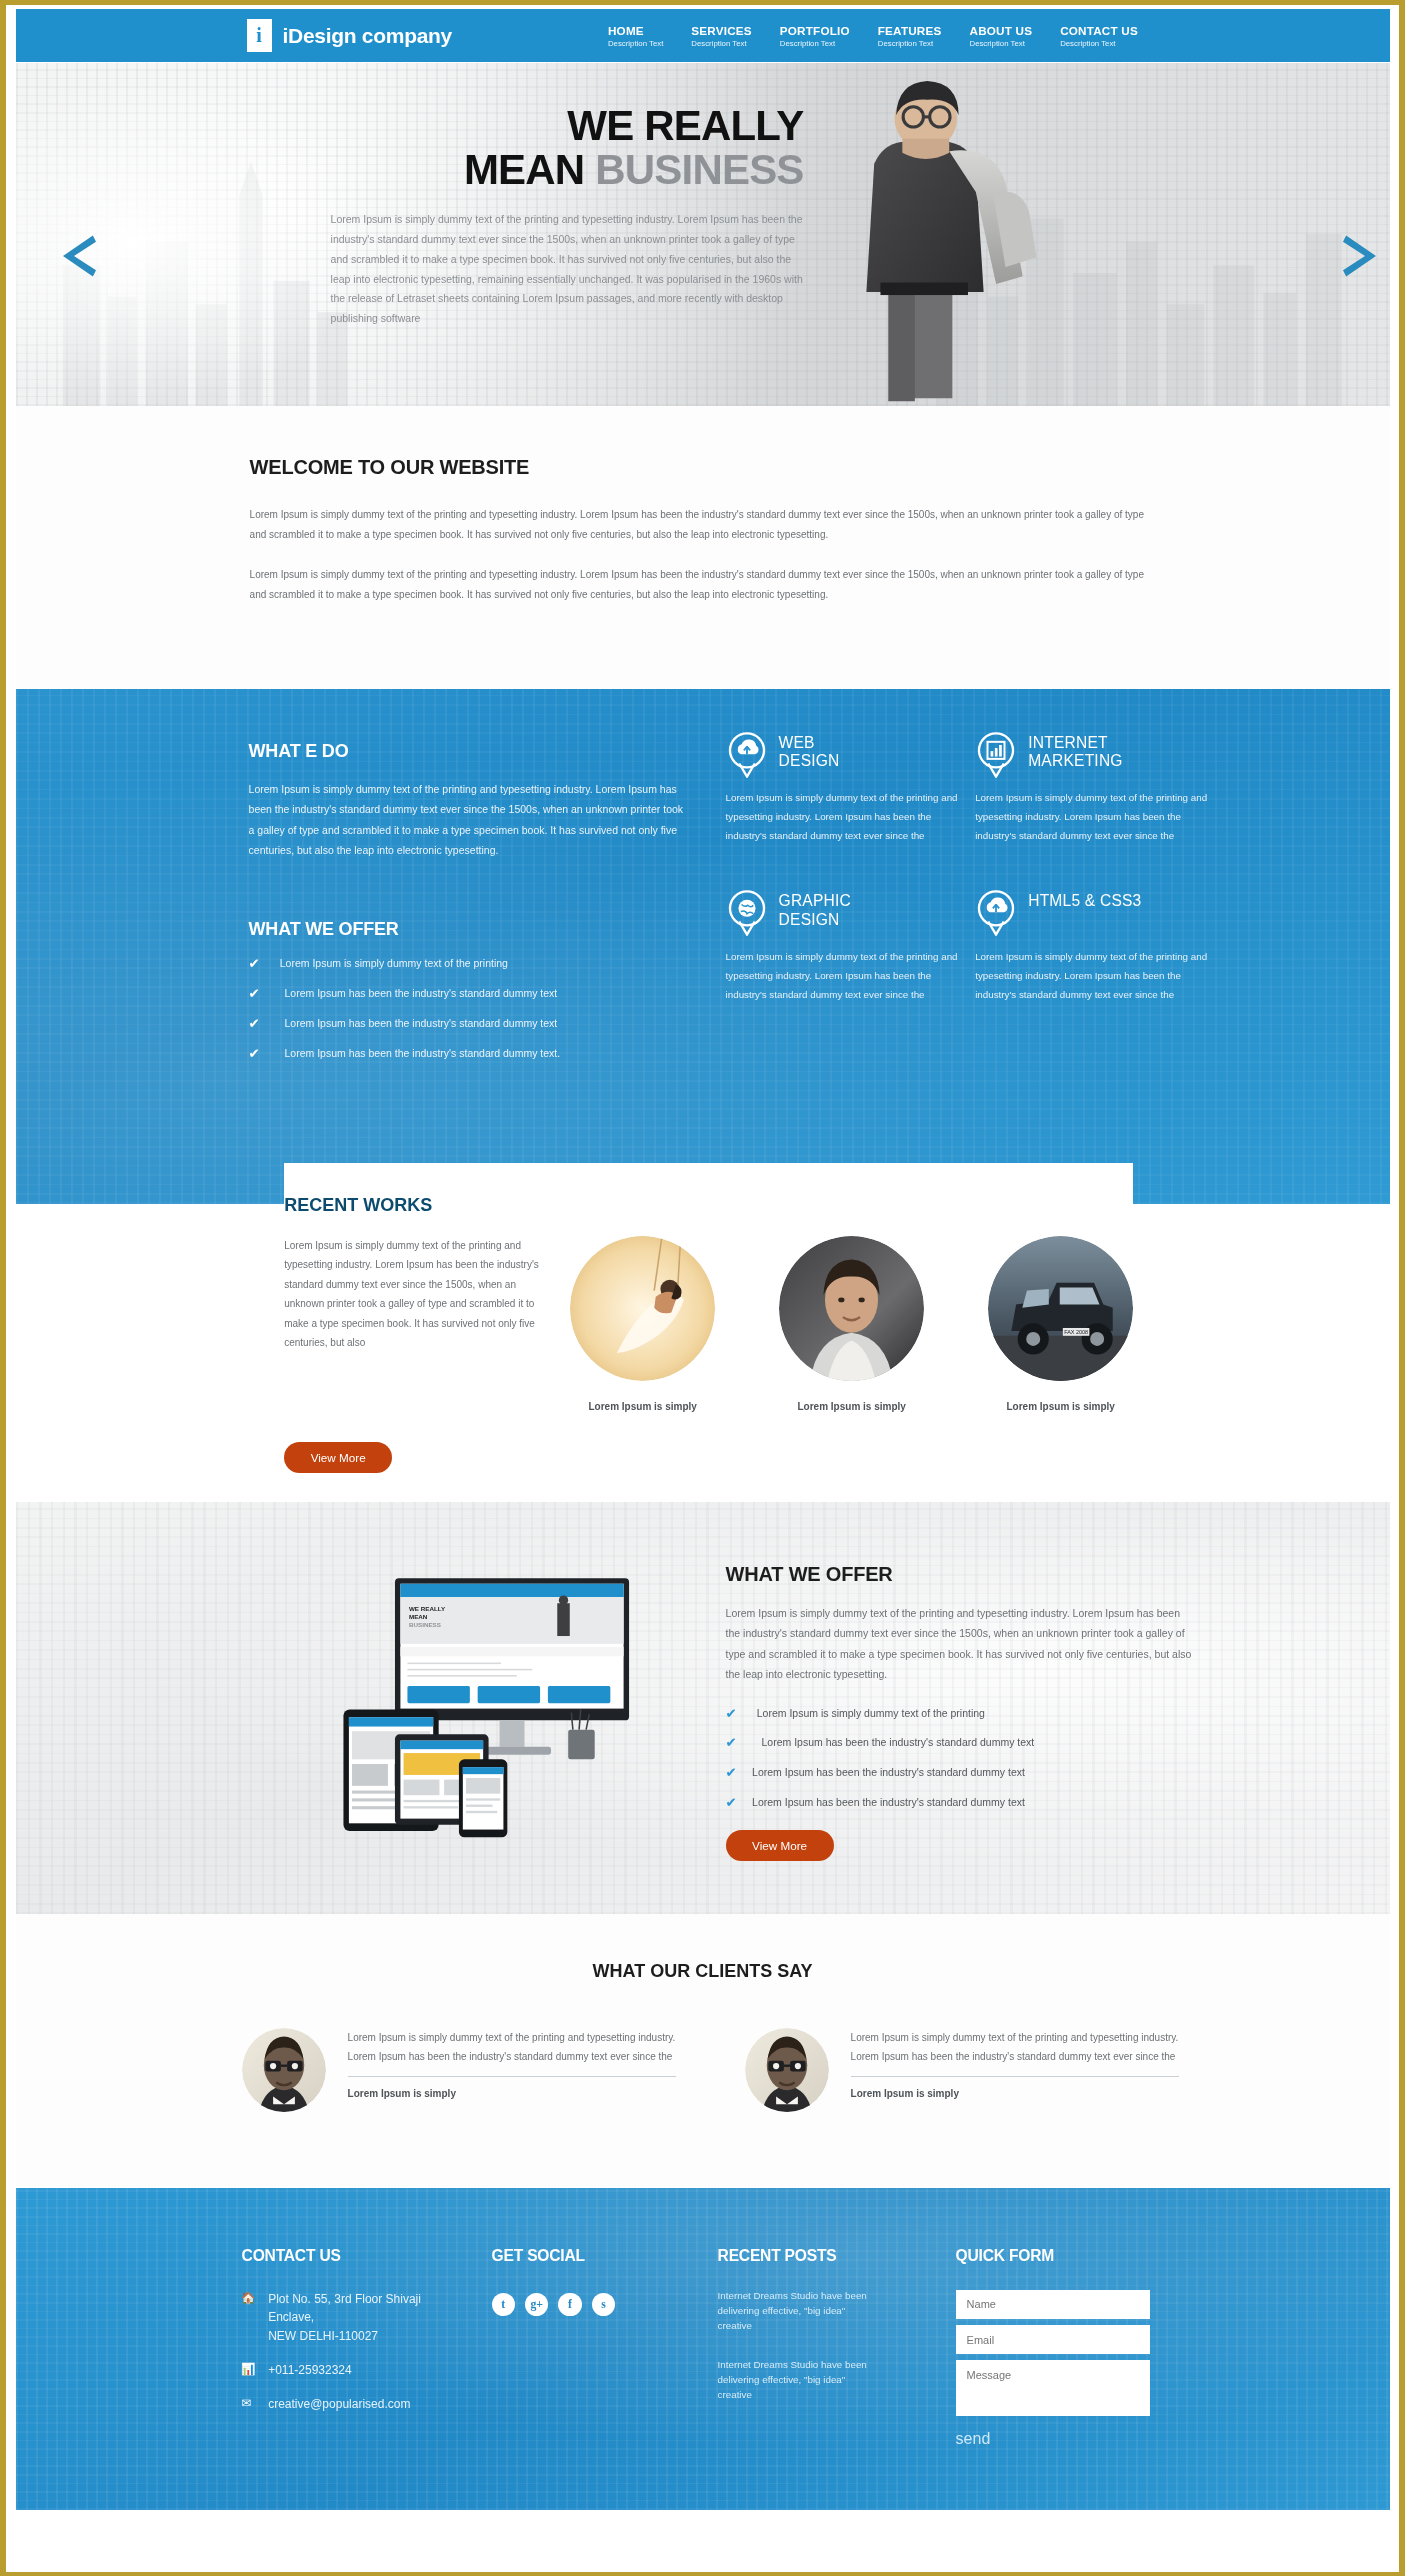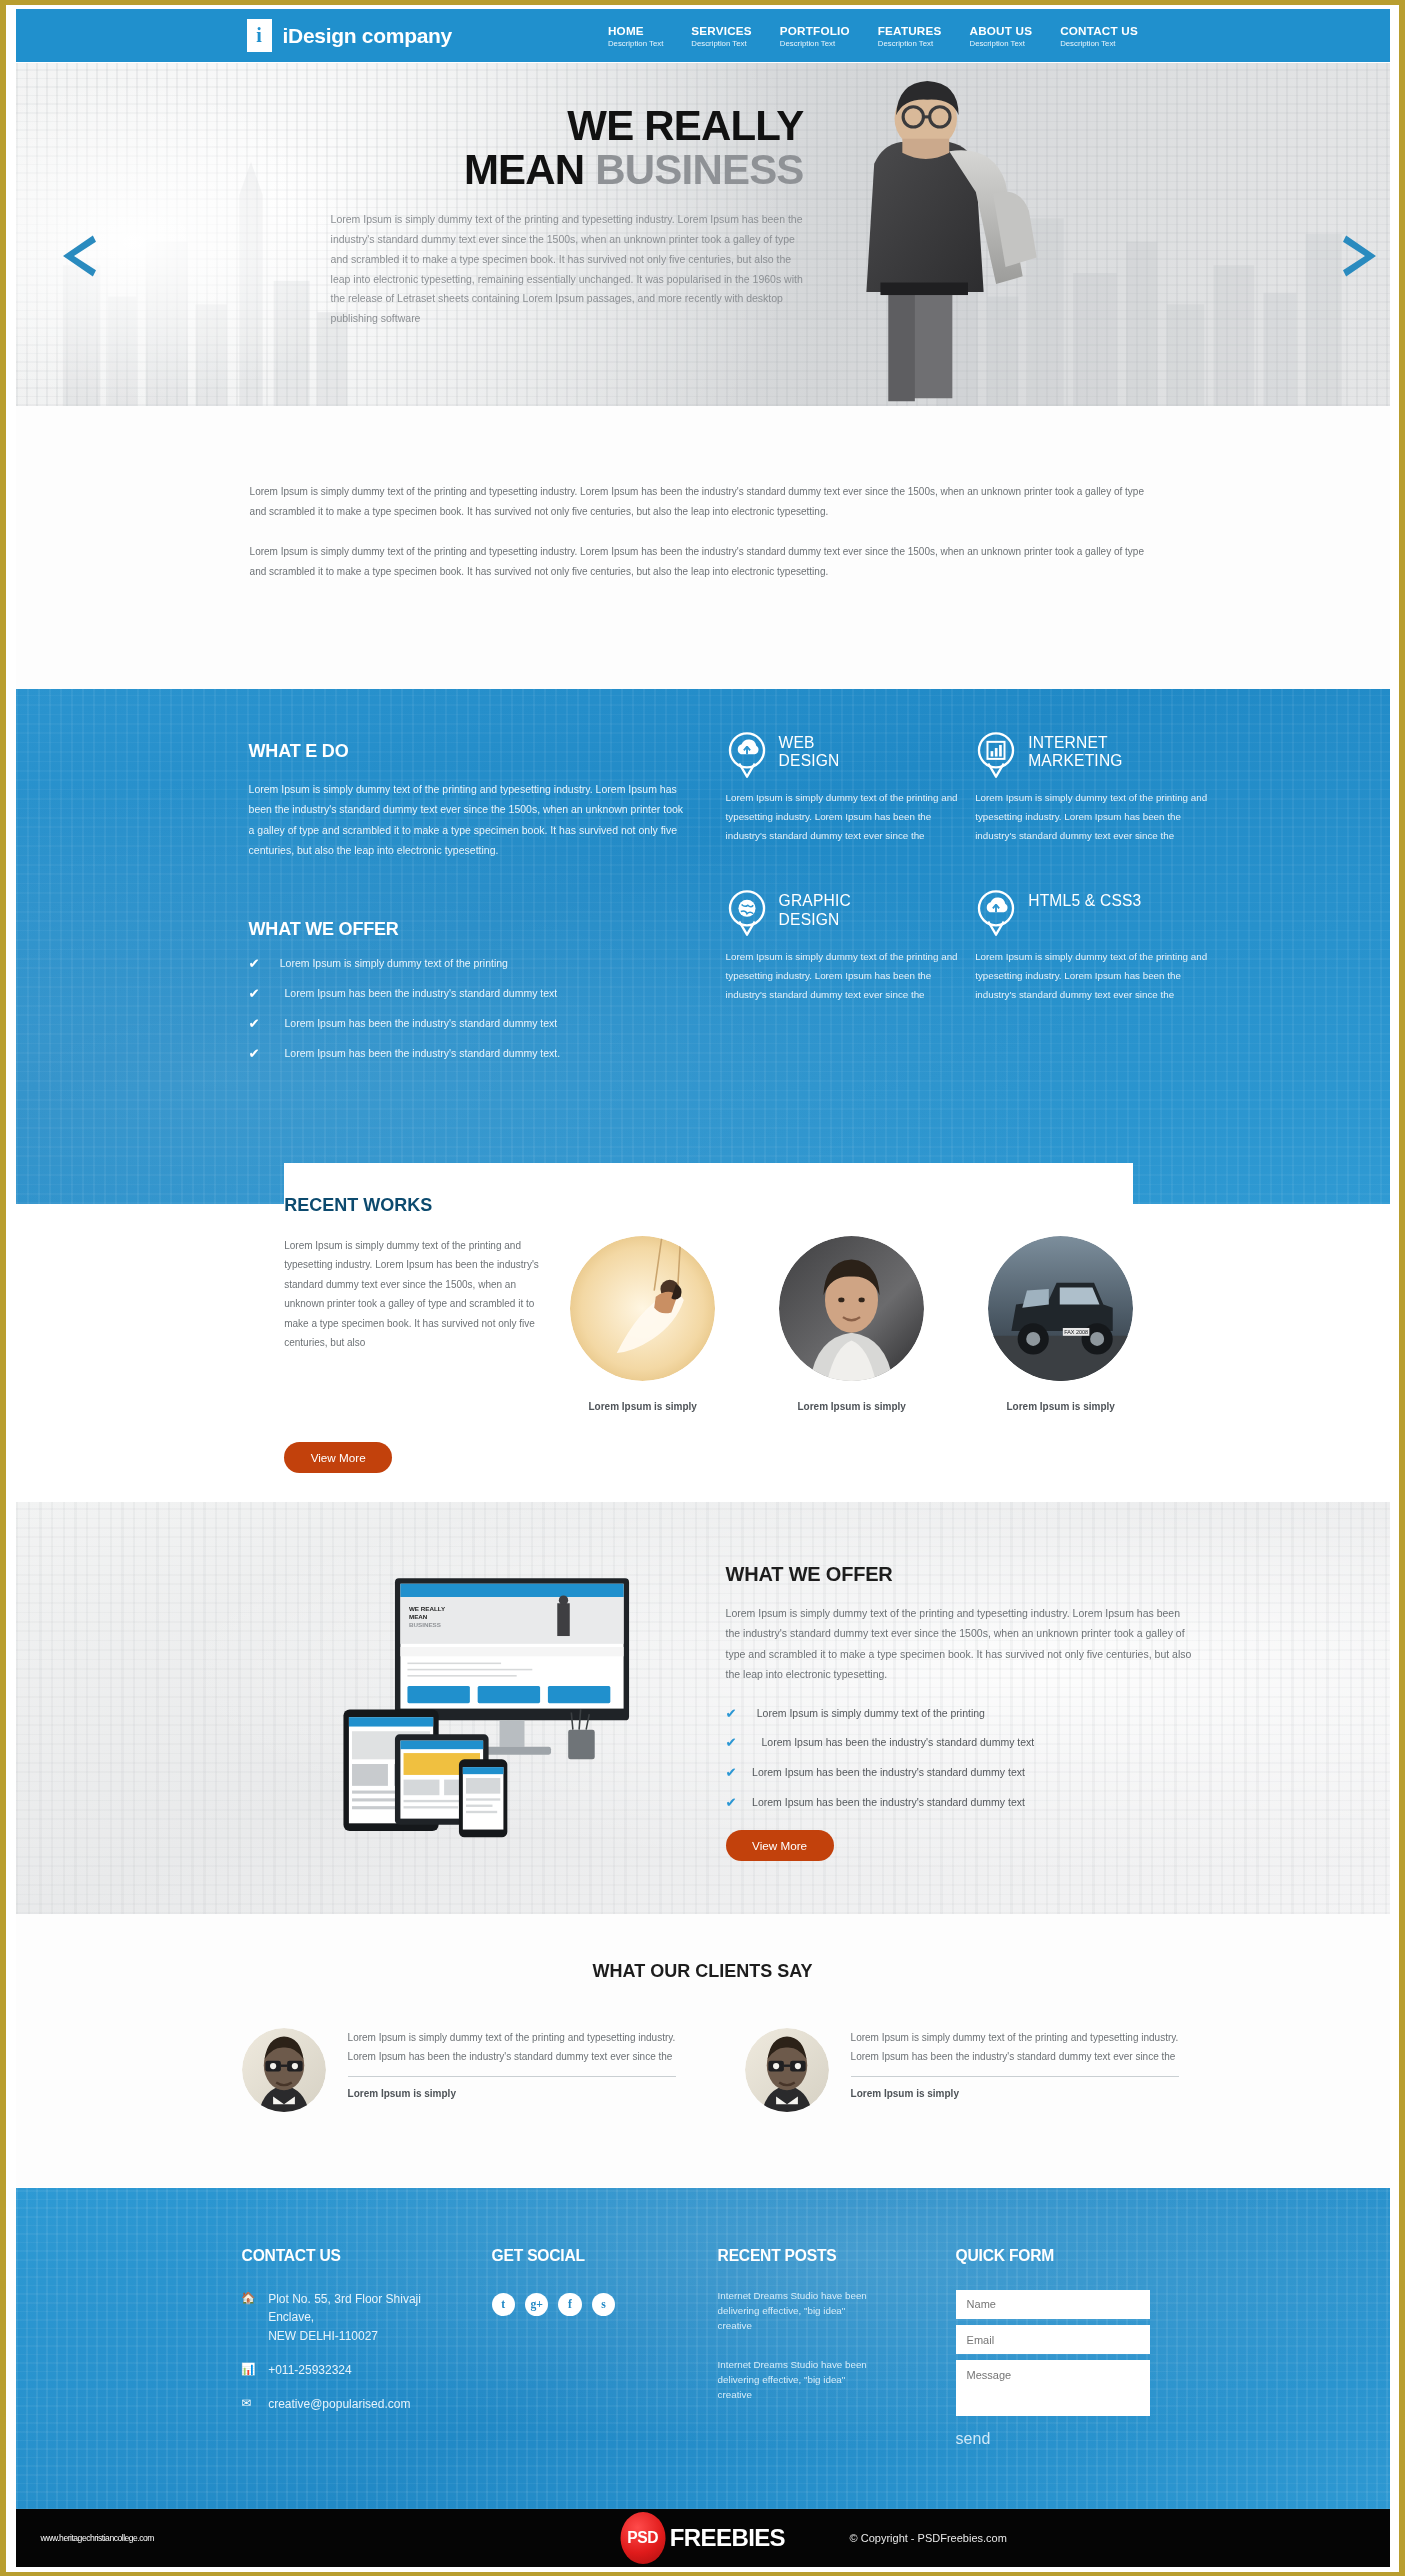--- a/index.html
+++ b/index.html
@@ -481,20 +481,21 @@
       <div class="arrow arrow-right">
         <svg width="33" height="44" viewBox="0 0 42 56">
           <polygon points="4,2 0,10 28,28 0,46 4,54 42,28" fill="#2a8bbf"></polygon>
         </svg>
       </div>
     </div>
   </div>
 
   <div class="welcome">
     <div class="welcome-inner">
+      <div class="sec-title-dark">WELCOME TO OUR WEBSITE</div>
       <p>Lorem Ipsum is simply dummy text of the printing and typesetting industry. Lorem Ipsum has been the industry's standard dummy text ever since the 1500s, when an unknown printer took a galley of type and scrambled it to make a type specimen book. It has survived not only five centuries, but also the leap into electronic typesetting.</p>
       <p>Lorem Ipsum is simply dummy text of the printing and typesetting industry. Lorem Ipsum has been the industry's standard dummy text ever since the 1500s, when an unknown printer took a galley of type and scrambled it to make a type specimen book. It has survived not only five centuries, but also the leap into electronic typesetting.</p>
     </div>
   </div>
 
   <div class="services">
     <div class="services-bg"></div>
     <div class="services-inner">
 
       <div class="svc-left">
@@ -885,24 +886,16 @@
           <input class="fld" type="text" placeholder="Name" style="">
           <input class="fld" type="text" placeholder="Email" style="">
           <textarea class="fld" placeholder="Message" style=""></textarea>
           <span class="send-link">send</span>
         </div>
       </div>
 
     </div>
   </div>
 
-  <div class="blackbar">
-    <div class="wm">www.heritagechristiancollege.com</div>
-    <div class="psd">
-      <div class="psd-badge">PSD</div>
-      <div class="psd-word">FREEBIES</div>
-    </div>
-    <div class="copy">© Copyright - PSDFreebies.com</div>
-  </div>
 
 </div>
 </div>
 
 
 </body></html>

